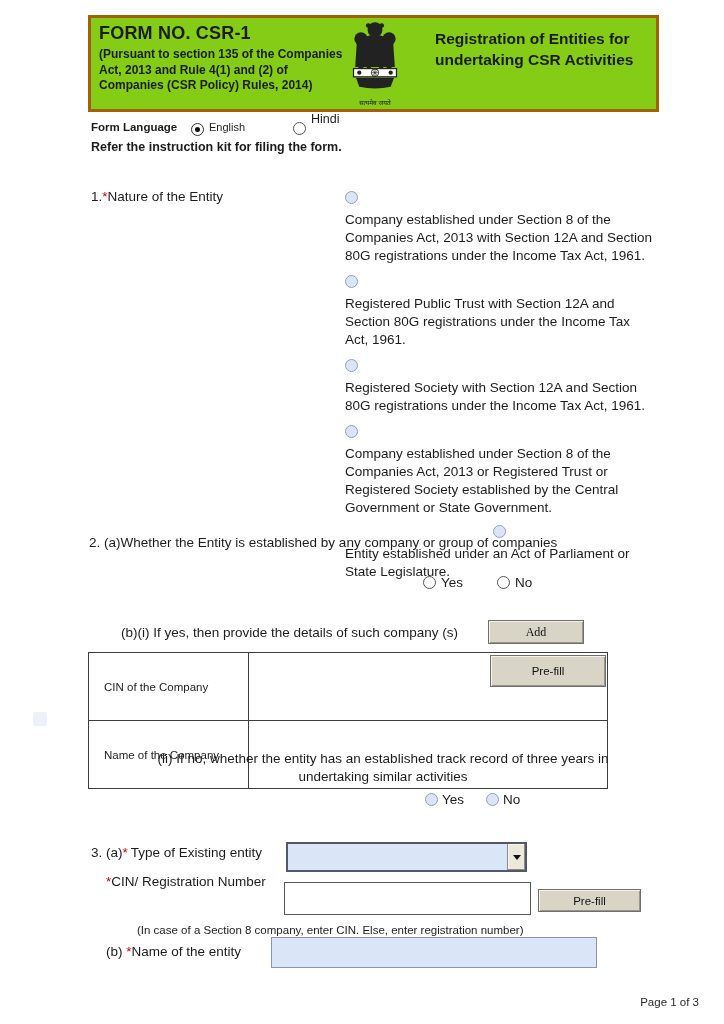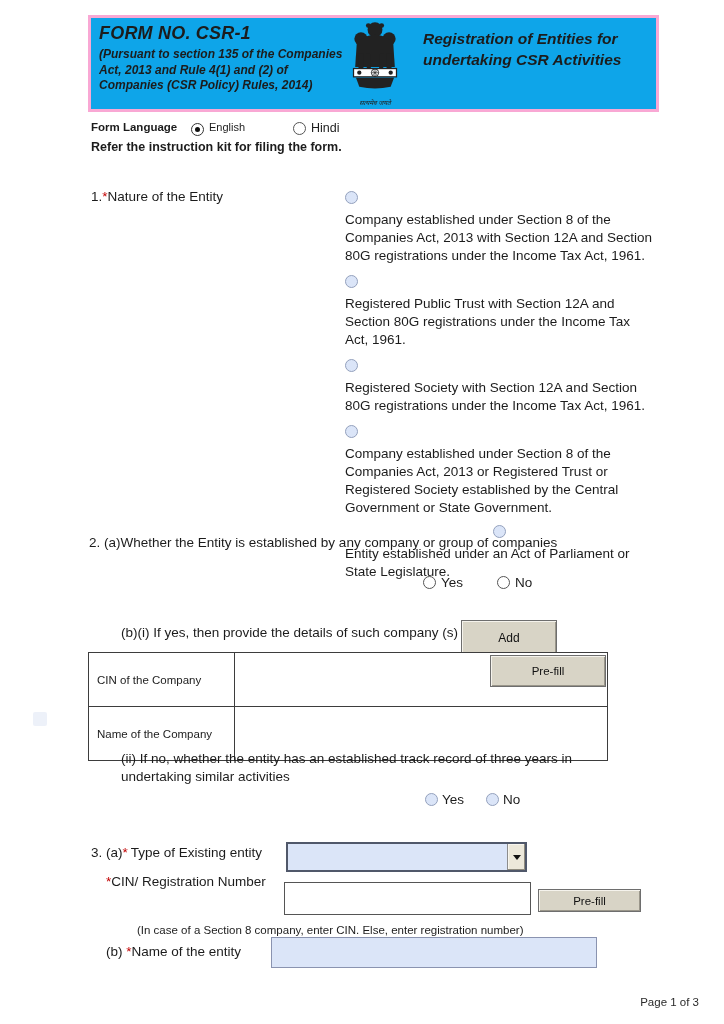--- a/index.html
+++ b/index.html
@@ -3,30 +3,30 @@
 <meta charset="utf-8">
 <style>
   html,body { margin:0; padding:0; background:#fff; }
   .page {
     position:relative; width:724px; height:1024px; background:#ffffff;
     font-family:"Liberation Sans", sans-serif; color:#1c1c1c; overflow:hidden;
   }
   .abs { position:absolute; }
 
   
-  .header-box { left:88px; top:15px; width:565px; height:91px; border:3px solid #f9a8d4; background:#0ea5e9;font-style:italic; }
+  .header-box { left:88px; top:15px; width:565px; height:91px; border:3px solid #a16207; background:#84cc16; }
   .hdr-left { left:8px; top:5px; width:248px; }
   .form-no { font-size:18px; font-weight:bold; letter-spacing:.2px; }
   .pursuant { font-size:12px; font-weight:bold; line-height:15.5px; margin-top:3px; width:245px; }
   .emblem-wrap { left:249px; top:1px; width:70px; height:90px; text-align:center; }
   .emblem-caption { font-size:6.5px; color:#222; margin-top:-1px; white-space:nowrap; }
-  .hdr-right { left:332px; top:10px; width:232px; font-size:15.5px; font-weight:bold; line-height:21px; }
-
-  
-  .txt { font-size:13.5px; }
+  .hdr-right { left:344px; top:10px; width:232px; font-size:15.5px; font-weight:bold; line-height:21px; }
+
+  
+  .txt { font-size:13.5px;text-align:center; }
   .star { color:#c00000; }
   .radio {
     display:inline-block; box-sizing:border-box; width:13px; height:13px; border-radius:50%;
     background:#dbe5f8; border:1px solid #94a1bd;
   }
   .radio.white { background:#fff; border:1px solid #555; }
   .radio.selected { background:#fff; border:1px solid #333; position:relative; }
   .radio.selected::after {
     content:""; position:absolute; left:3px; top:3px; width:5px; height:5px;
     border-radius:50%; background:#111;
@@ -36,44 +36,44 @@
     box-shadow: inset 1px 1px 0 #f5f3ec, inset -1px -1px 0 #9a968a;
     font-family:"Liberation Sans", sans-serif; font-size:12px; color:#111;
     display:flex; align-items:center; justify-content:center; padding:0; cursor:default;
   }
 
   
   .lang-label { left:91px; top:121px; font-size:11.5px; font-weight:bold; }
   .lang-radio-en { left:191px; top:122px; }
   .lang-en { left:209px; top:121px; font-size:11px; }
   .lang-radio-hi { left:293px; top:122px; }
-  .lang-hi { left:311px; top:121px; font-size:12.5px; }
+  .lang-hi { left:311px; top:112px; font-size:12.5px; }
   .instruction { left:91px; top:140px; font-size:12.5px; font-weight:bold; }
 
   
   .q1-label { left:91px; top:189px; }
   .q1-options { left:345px; top:189px; width:308px; font-size:13.5px; line-height:18px; }
   .opt { display:flex; gap:7px; margin-bottom:8px; align-items:flex-start;flex-direction:column; }
   .opt .radio { flex:0 0 13px; margin-top:2px; }
   .opt.center { align-items:center; } .opt.center .radio { margin-top:0; }
 
   
   .q2a-label { left:89px; top:535px; }
   .yn-row { height:16px; }
   .yn-a { left:423px; top:576px; width:120px; }
   .yn-b { left:425px; top:793px; width:110px; }
   .yn-row .radio { position:absolute; top:0; }
   .yn-row .yn-txt { position:absolute; top:-1px; font-size:13.5px; }
 
   .bi-label { left:121px; top:625px; }
-  .add-btn { left:461px; top:620px; width:96px; height:36px; }
+  .add-btn { left:488px; top:620px; width:96px; height:24px;font-family:Liberation Serif, serif; }
 
   .tbl-wrap { left:88px; top:652px; }
   table.tbl { border-collapse:collapse; width:520px; table-layout:fixed; }
-  table.tbl td { border:1px solid #3d3d3d; height:37px; font-size:11.5px; padding:8px;margin-top:48px; }
+  table.tbl td { border:1px solid #3d3d3d; height:37px; font-size:11.5px; padding:15px;margin-top:48px; }
   td.cell-lbl { width:129px; padding:2px 5px; }
   td.cell-input { background:#fff; }
   .prefill1 { left:490px; top:655px; width:116px; height:32px; font-size:11.5px; }
 
   .ii-label { left:121px; top:750px; width:524px; line-height:18px; }
 
   
   .q3a-label { left:91px; top:845px; }
   .q3a-label .lbl-gap { margin-left:3px; }
   .dropdown { left:286px; top:842px; width:241px; height:30px; box-sizing:border-box;

